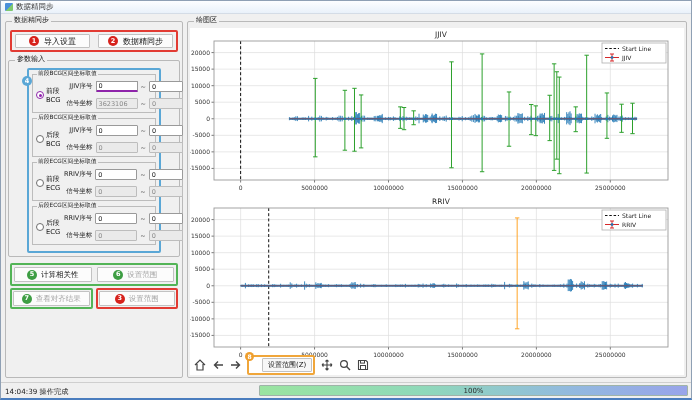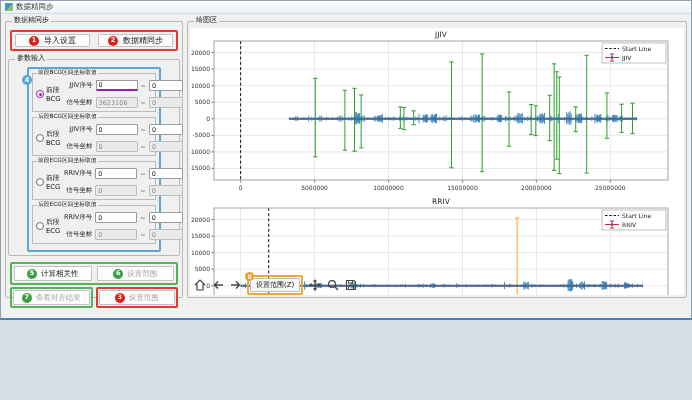--- a/index.html
+++ b/index.html
@@ -1,17 +1,17 @@
 <!DOCTYPE html>
 <html><head>
 <meta charset="utf-8">
 <style>
   * { margin:0; padding:0; box-sizing:border-box; font-family:"DejaVu Sans", sans-serif; }
   html,body { width:692px; height:400px; overflow:hidden; background:#d7dde4; }
-  .window { position:relative; width:692px; height:320px; background:#f0f0f0;
+  .window { position:relative; width:692px; height:400px; background:#f0f0f0;
             border:1px solid #8fa0b4; border-bottom:2px solid #4a7dbe; }
   
   .titlebar { position:absolute; top:0; left:0; right:0; height:13px;
               background:linear-gradient(#fdfeff,#e9f1fa); border-bottom:1px solid #d4dce6;
               display:flex; align-items:center; gap:3px; padding-left:4px; }
   .app-icon { width:8px; height:8px; background:linear-gradient(135deg,#4a90d9 0 50%,#7ec96f 50% 100%); border-radius:1px; }
   .title-text { font-size:7.5px; color:#333; }
   
   .group { position:relative; border:1px solid #b9b9b9; border-radius:2px; }
   .gb-label { position:absolute; top:-5px; left:6px; background:#f0f0f0; padding:0 2px;
@@ -68,21 +68,21 @@
   
   .log-group { flex:1; margin:7px 1px 2px; padding:7px 3px 3px; display:flex; }
   .log-box { flex:1; background:#fff; border:1px solid #bdbdbd; font-size:6.2px; color:#333;
              padding:2px 3px; line-height:1.55; overflow:hidden; }
   
   .canvas { position:absolute; inset:6px 2px 2px; background:#fff; overflow:hidden; }
   .canvas svg { display:block; }
   .mpl-toolbar { position:absolute; left:3px; bottom:1px; height:18px; display:flex; align-items:center; gap:5px; }
   .tool-icon { width:13px; height:13px; display:flex; align-items:center; justify-content:center; cursor:pointer; }
   .range-annot { position:relative; padding:1px; display:flex; }
-  .range-btn { height:14px; font-size:7px; padding:4px 5px; background:#f7f7f7; }
+  .range-btn { height:14px; font-size:7px; padding:4px 5px; background:#f7f7f7;margin-left:12px; }
   .badge8 { position:absolute; left:-4px; top:-5px; width:9px; height:9px; font-size:6px; z-index:4; }
   
   .statusbar { position:absolute; left:0; right:0; bottom:0; height:16px; background:#f0f0f0;
                border-top:1px solid #cfcfcf; }
   .status-msg { position:absolute; left:4px; top:4px; font-size:7.2px; color:#222; }
   .progress { position:absolute; left:258px; right:3px; top:2px; bottom:2px; border:1px solid #9fb3a8; border-radius:1px;
               background:linear-gradient(90deg,#9ae4a0 0%,#8fd9b9 38%,#92bade 72%,#98a4ea 100%);
               display:flex; align-items:center; justify-content:center; }
   .progress-label { font-size:7px; color:#2a2a2a; }
 </style>
@@ -1061,13 +1061,19 @@
                 <path d="M1.5 1.5 H9 L10.5 3 V10.5 H1.5 Z" fill="none" stroke="#444" stroke-width="1.1"></path>
                 <rect x="3.5" y="6.5" width="5" height="4" fill="none" stroke="#444" stroke-width="1"></rect>
                 <rect x="3.5" y="1.5" width="4" height="2.6" fill="none" stroke="#444" stroke-width="1"></rect>
               </svg>
           </span>
         </div>
       </div>
     </div>
   </div>
 
+  <div class="statusbar">
+    <span class="status-msg">14:04:39 操作完成</span>
+    <div class="progress">
+      <span class="progress-label">100%</span>
+    </div>
+  </div>
 </div>
 
 </body></html>

